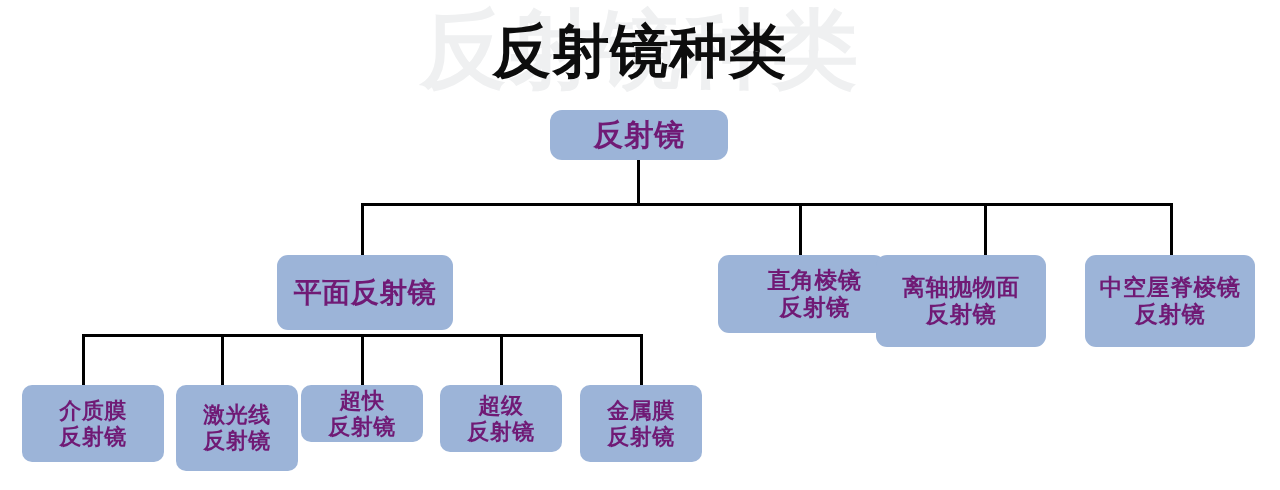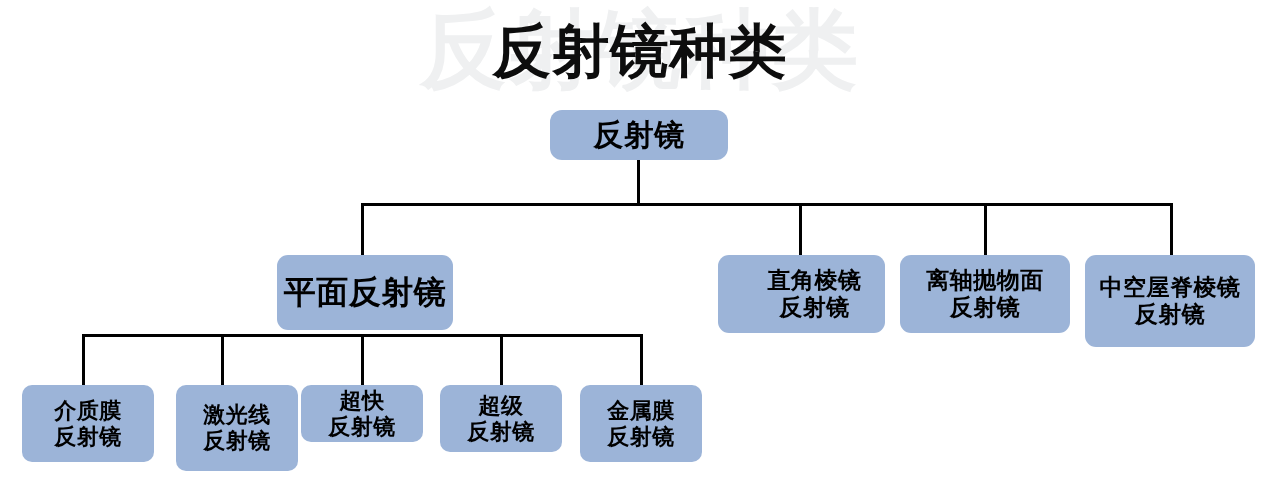--- a/index.html
+++ b/index.html
@@ -53,32 +53,32 @@
     letter-spacing: 1px;
     white-space: nowrap;
   }
 
   
   .node {
     position: absolute;
     box-sizing: border-box;
     background: #9cb4d8;
     border-radius: 11px;
-    color: #000000;
+    color: #701a75;
     font-weight: bold;
     display: flex;
     align-items: center;
     justify-content: center;
     text-align: center;
     line-height: 1.18;
     white-space: pre-line;
     letter-spacing: 0.5px;
   }
   .node.root      { font-size: 30px; border-radius: 12px; }
-  .node.level2-l  { font-size: 32px; }
+  .node.level2-l  { font-size: 28px; }
   .node.level2-r  { font-size: 23px; }
   .node.leaf      { font-size: 22px; border-radius: 10px; }
 
   
   .conn {
     position: absolute;
     background: #000000;
   }
   .conn.v { width: 3px; }
   .conn.h { height: 3px; }
@@ -100,34 +100,34 @@
   <div class="conn v" style="left:361px; top:203px; height:52px;"></div>
   <div class="conn v" style="left:799px; top:203px; height:52px;"></div>
   <div class="conn v" style="left:984px; top:203px; height:52px;"></div>
   <div class="conn v" style="left:1170px; top:203px; height:52px;"></div>
 
   <div class="node level2-l" style="left:277px; top:255px; width:176px; height:75px;">平面反射镜</div>
 
   <div class="node level2-r" style="left:718px; top:255px; width:167px; height:78px;padding-left:26px;">直角棱镜
 反射镜</div>
 
-  <div class="node level2-r" style="left:900px; top:255px; width:170px; height:78px;">离轴抛物面
+  <div class="node level2-r" style="left:876px; top:255px; width:170px; height:92px;">离轴抛物面
 反射镜</div>
 
   <div class="node level2-r" style="left:1085px; top:255px; width:170px; height:92px;">中空屋脊棱镜
 反射镜</div>
 
   <div class="conn h" style="left:82px; top:334px; width:560px;"></div>
   <div class="conn v" style="left:82px; top:334px; height:51px;"></div>
   <div class="conn v" style="left:221px; top:334px; height:51px;"></div>
   <div class="conn v" style="left:361px; top:334px; height:51px;"></div>
   <div class="conn v" style="left:500px; top:334px; height:51px;"></div>
   <div class="conn v" style="left:640px; top:334px; height:51px;"></div>
 
-  <div class="node leaf" style="left:22px; top:385px; width:132px; height:77px;">介质膜
+  <div class="node leaf" style="left:22px; top:385px; width:142px; height:77px;">介质膜
 反射镜</div>
 
   <div class="node leaf" style="left:176px; top:385px; width:122px; height:86px;">激光线
 反射镜</div>
 
   <div class="node leaf" style="left:301px; top:385px; width:122px; height:57px;">超快
 反射镜</div>
 
   <div class="node leaf" style="left:440px; top:385px; width:122px; height:67px;">超级
 反射镜</div>

